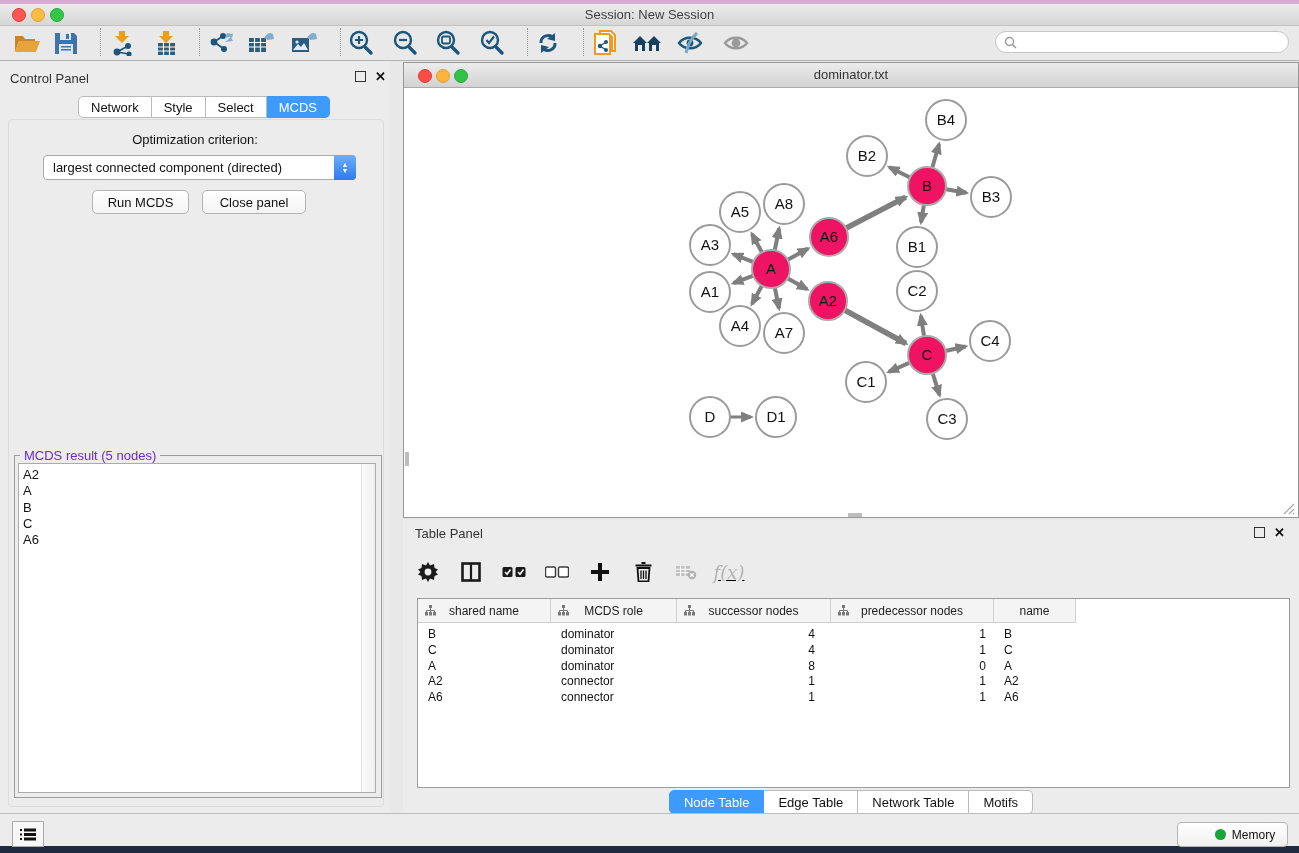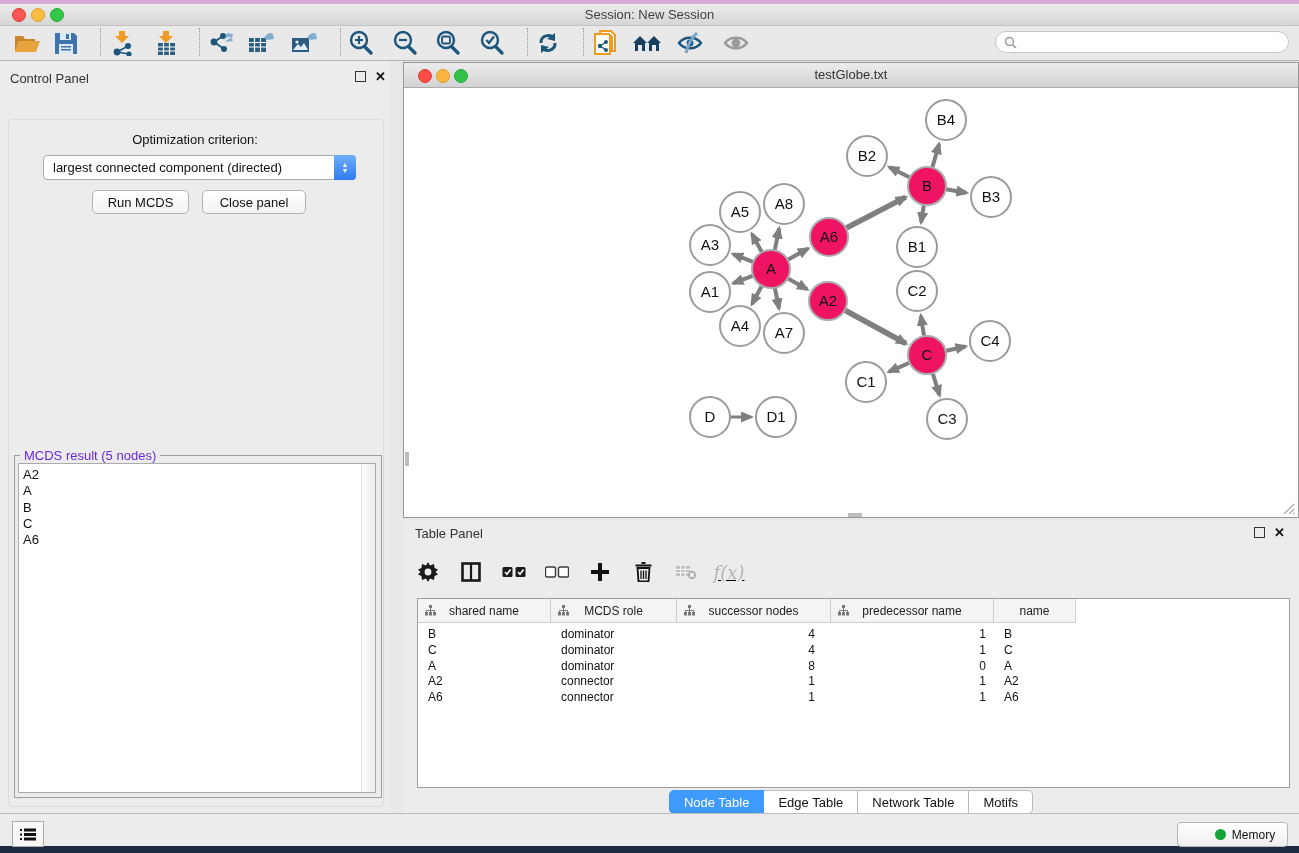--- a/index.html
+++ b/index.html
@@ -236,20 +236,26 @@
     <input type="text" placeholder="" style="">
   </div>
 </div>
 
 <div id="control-panel" class="abs">
   <div id="cp-title" class="abs">Control Panel</div>
   <div class="win-btns" style="left:355px;top:10px;">
     <span class="float-ico"></span>
     <span class="close-ico">✕</span>
   </div>
+  <div id="cp-tabs" class="abs">
+      <div class="seg">Network</div>
+      <div class="seg">Style</div>
+      <div class="seg">Select</div>
+      <div class="seg active">MCDS</div>
+    </div>
   <div id="cp-body" class="abs"></div>
   <div id="opt-label" class="abs">Optimization criterion:</div>
   <div id="criterion" class="abs">
     <span class="val">largest connected component (directed)</span>
     <span class="stepper">
         <span>▲</span>
         <span>▼</span>
       </span>
   </div>
   <button class="mac-btn" id="run-btn">Run MCDS</button>
@@ -267,21 +273,21 @@
       <div class="sbtrack"></div>
     </div>
   </div>
 </div>
 
 <div id="net-window" class="abs">
   <div id="net-titlebar">
     <span class="tl t-red"></span>
     <span class="tl t-yel"></span>
     <span class="tl t-grn"></span>
-    <div id="net-title">testGlobe.txt</div>
+    <div id="net-title">dominator.txt</div>
   </div>
   <div id="net-canvas">
     <svg id="graph-svg" width="892" height="429">
         <defs>
           <marker id="arrow" markerUnits="userSpaceOnUse" markerWidth="13" markerHeight="11" refX="10" refY="5.5" orient="auto">
             <path d="M0,0 L13,5.5 L0,11 Z" fill="#7f7f7f"></path>
           </marker>
         </defs>
         <line x1="366" y1="181" x2="328.3924321598448" y2="195.17990262825523" stroke="#7f7f7f" stroke-width="4" marker-end="url(#arrow)"></line>
         <line x1="366" y1="181" x2="328.26414879243464" y2="166.15310772161362" stroke="#7f7f7f" stroke-width="4" marker-end="url(#arrow)"></line>
@@ -442,21 +448,21 @@
           <span>successor nodes</span>
         </div>
         <div class="hcell" style="width: 163px;">
           <svg width="11" height="11" viewBox="0 0 11 11">
             <rect x="4" y="0" width="3" height="3" fill="#787878"></rect>
             <path d="M5.5 3 V5.5 M1.5 5.5 H9.5 M1.5 5.5 V7 M5.5 5.5 V7 M9.5 5.5 V7" stroke="#787878" stroke-width="1"></path>
             <rect x="0" y="7" width="3" height="3.5" fill="#787878"></rect>
             <rect x="4" y="7" width="3" height="3.5" fill="#787878"></rect>
             <rect x="8" y="7" width="3" height="3.5" fill="#787878"></rect>
           </svg>
-          <span>predecessor name</span>
+          <span>predecessor nodes</span>
         </div>
         <div class="hcell" style="width: 82px;">
           <span>name</span>
         </div>
       </div>
     <div id="tp-rows">
         <div class="trow" style="top: 27px; left: 0px;">
           <div class="tcell" style="width: 133px; text-align: left; padding: 0px 0px 0px 10px;">B</div>
           <div class="tcell" style="width: 126px; text-align: left; padding: 0px 0px 0px 10px;">dominator</div>
           <div class="tcell" style="width: 154px; text-align: right; padding: 0px 16px 0px 0px;">4</div>

